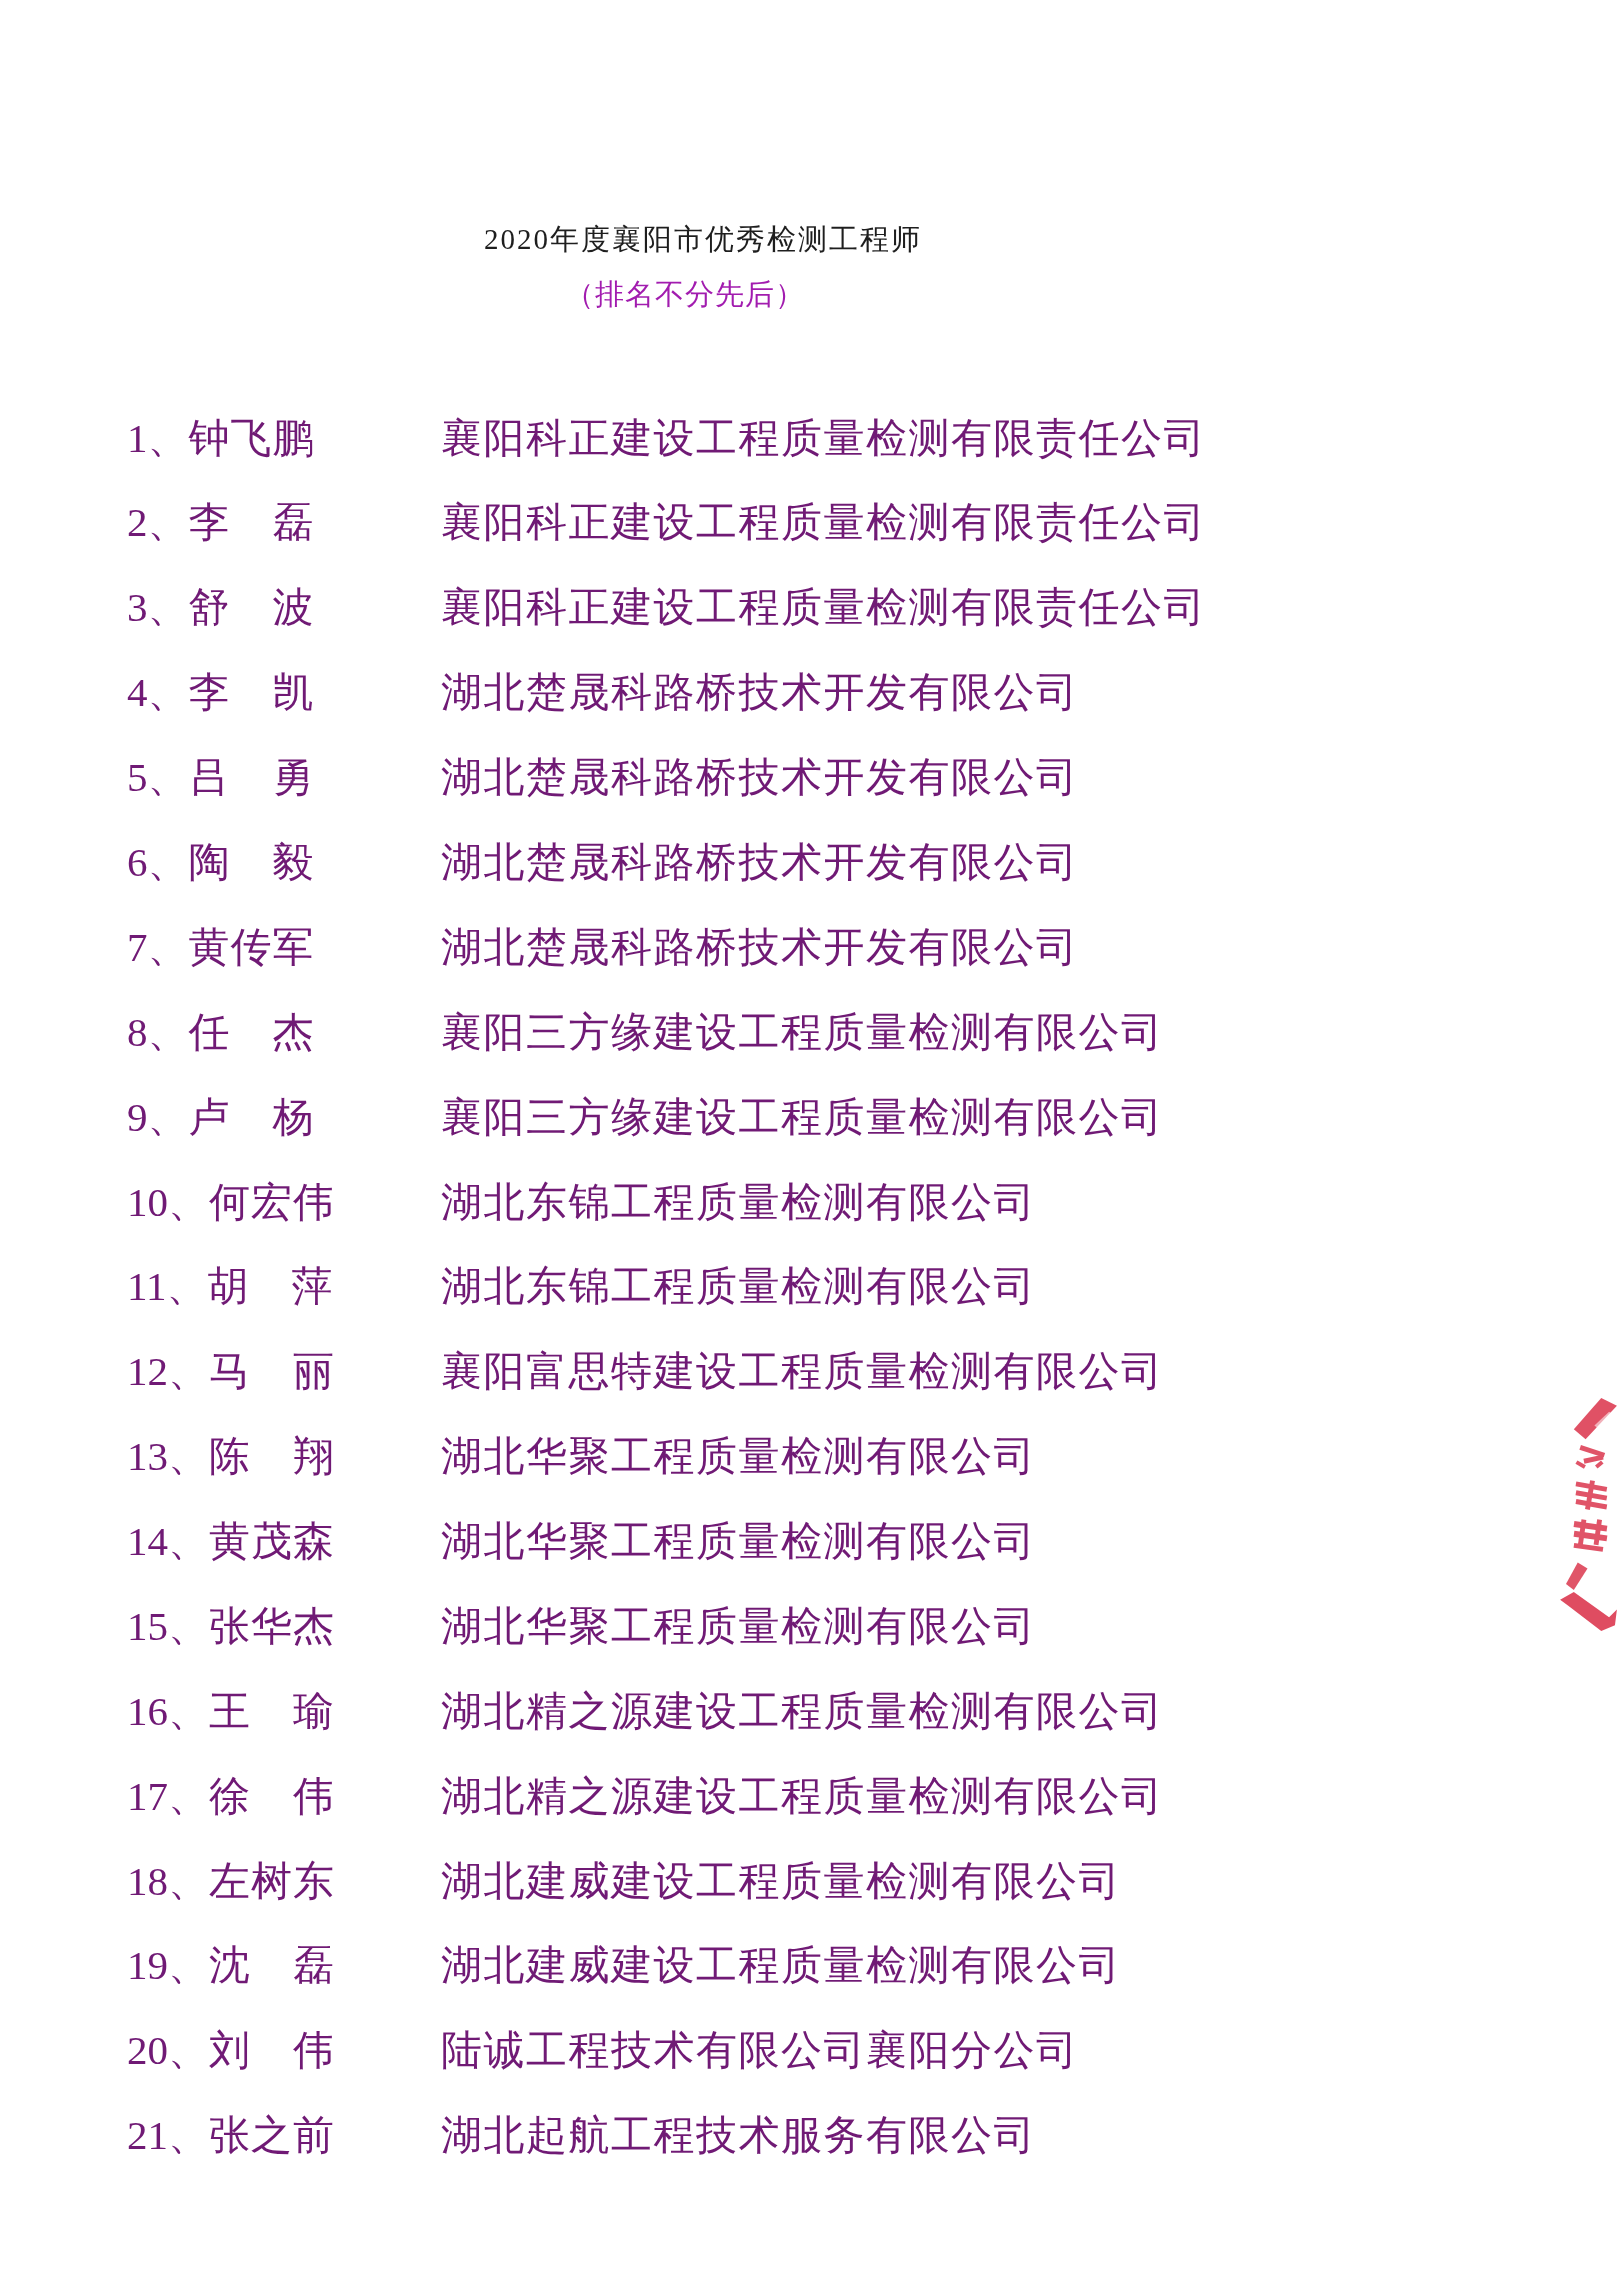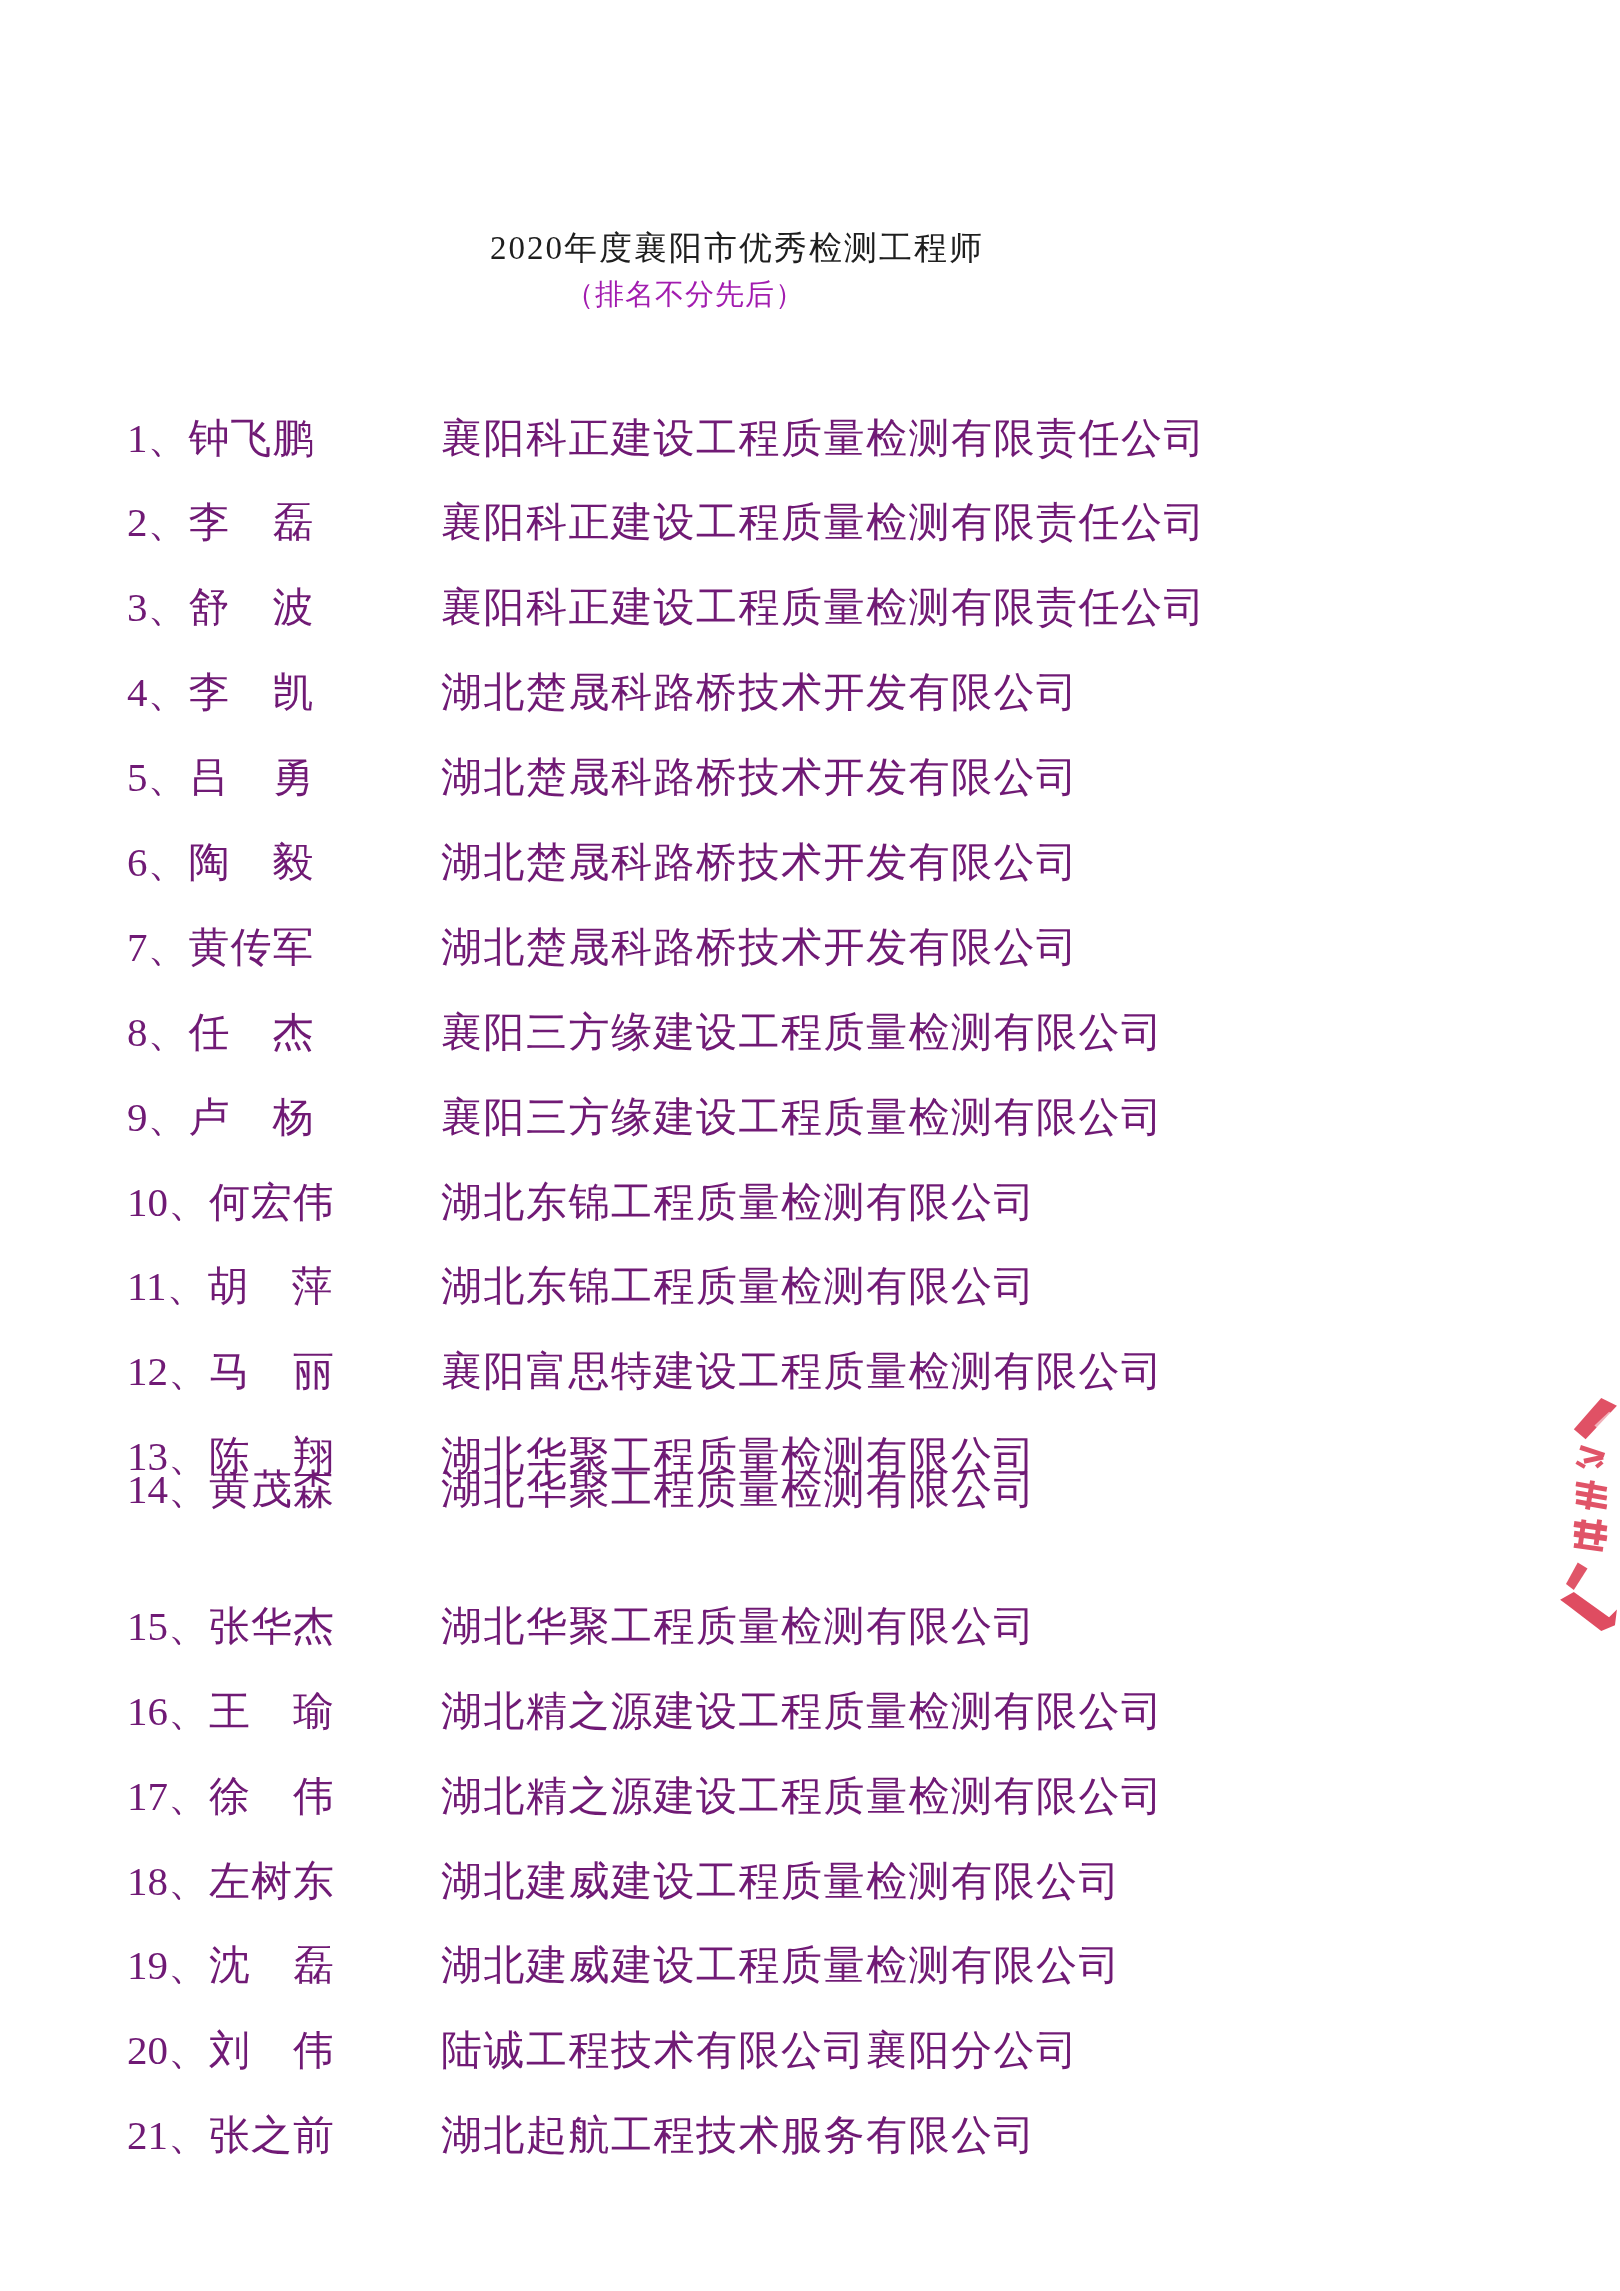--- a/index.html
+++ b/index.html
@@ -14,22 +14,22 @@
     margin: 0 auto;
     background: #ffffff;
     overflow: hidden;
     font-family: "Liberation Serif", "DejaVu Serif", serif;
     color: #222222;
   }
   .doc-title {
     position: absolute;
     left: 474px;
     top: 210px;
-    margin: 16px;
-    font-size: 33px;
+    margin: 10px;
+    font-size: 29px;
     font-weight: normal;
     letter-spacing: 2px;
     white-space: nowrap;
     color: #1e1e1e;
   }
   .doc-subtitle {
     position: absolute;
     left: 565px;
     top: 275px;
     margin: 0;
@@ -163,21 +163,21 @@
         <span class="item-number">12、</span><span class="item-name">马　丽</span>
       </span>
       <span class="item-company">襄阳富思特建设工程质量检测有限公司</span>
     </div>
       <div class="roster-row" style="display: block; top: 1434px;">
       <span class="cell-left">
         <span class="item-number">13、</span><span class="item-name">陈　翔</span>
       </span>
       <span class="item-company">湖北华聚工程质量检测有限公司</span>
     </div>
-      <div class="roster-row" style="display: block; top: 1467px;">
+      <div class="roster-row" style="display: block; top: 1519px;">
       <span class="cell-left">
         <span class="item-number">14、</span><span class="item-name">黄茂森</span>
       </span>
       <span class="item-company">湖北华聚工程质量检测有限公司</span>
     </div>
       <div class="roster-row" style="display: block; top: 1604px;">
       <span class="cell-left">
         <span class="item-number">15、</span><span class="item-name">张华杰</span>
       </span>
       <span class="item-company">湖北华聚工程质量检测有限公司</span>

